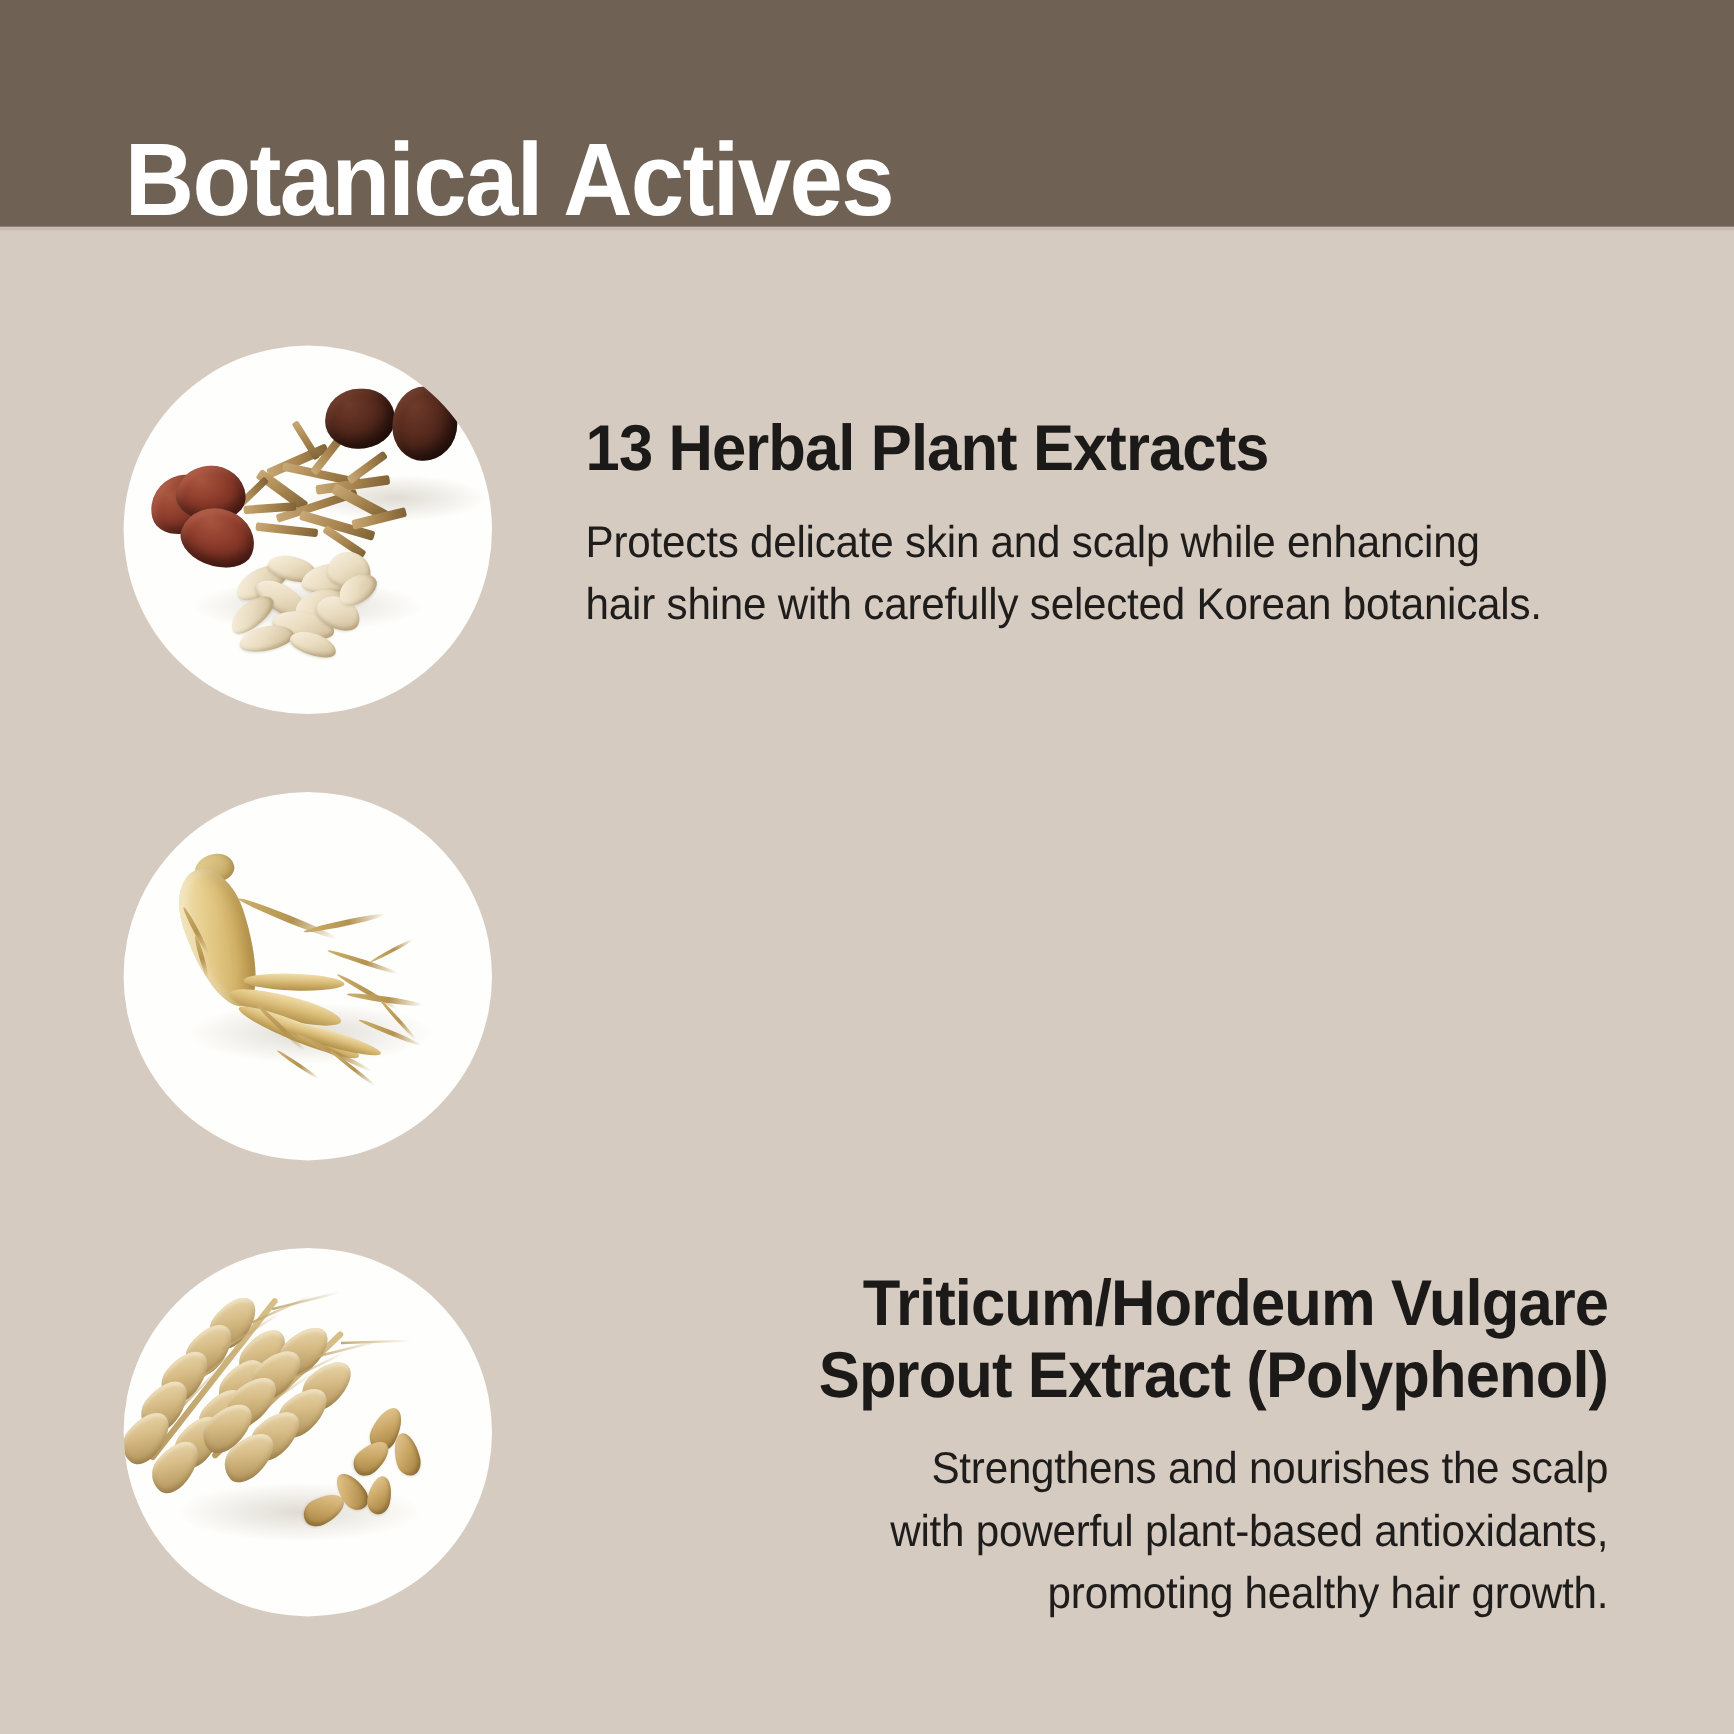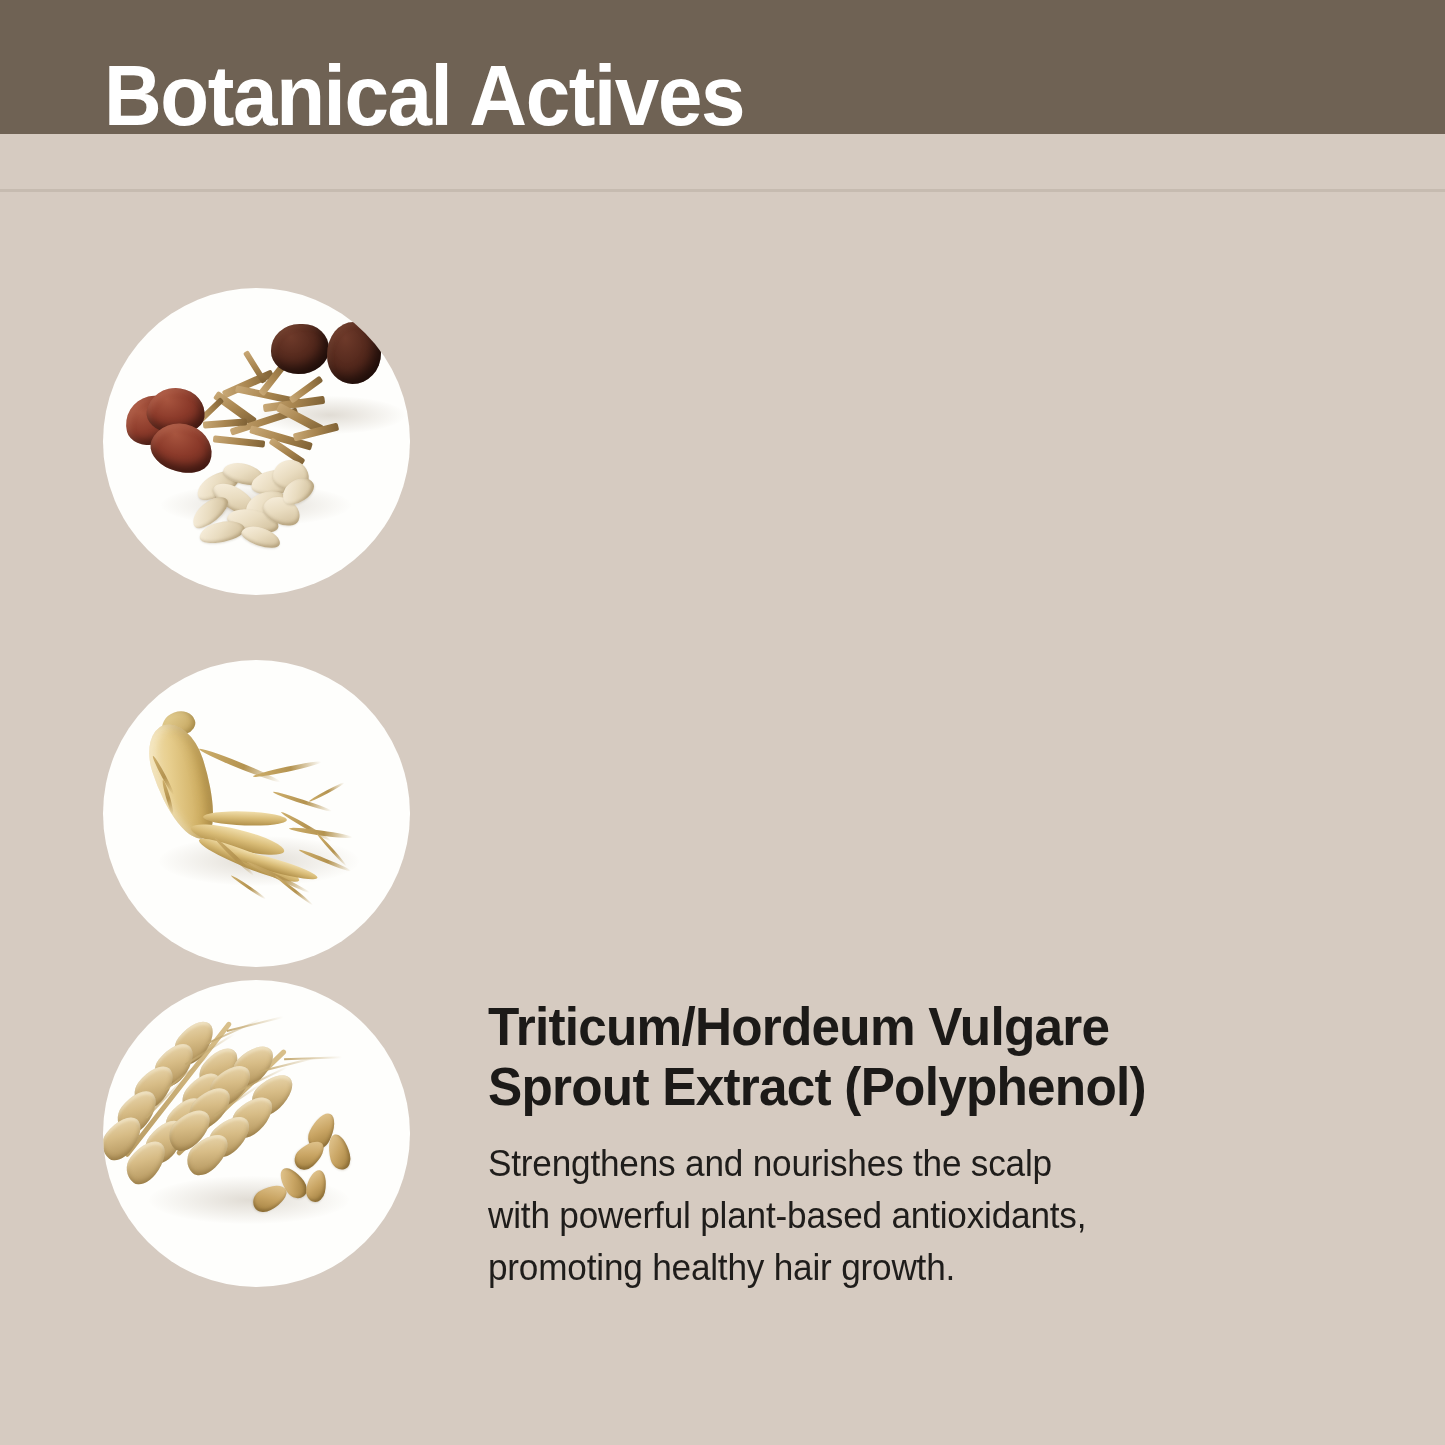--- a/index.html
+++ b/index.html
@@ -24,21 +24,21 @@
     background: #D6CBC1;
     overflow: hidden;
   }
 
   
   #header-bar {
     position: absolute;
     top: 0;
     left: 0;
     width: 1445px;
-    height: 134px;
+    height: 189px;
     background: #6F6254;
   }
 
   #header-underline {
     position: absolute;
     top: 189px;
     left: 0;
     width: 1445px;
     height: 3px;
     background: #C6BBB0;
@@ -62,21 +62,21 @@
   .feature-row {
     position: absolute;
     left: 0;
     width: 1445px;
     display: flex;
     align-items: flex-start;
   }
 
   #feature-row-0 { top: 288px; }
   #feature-row-1 { top: 660px; }
-  #feature-row-2 { top: 980px; }
+  #feature-row-2 { top: 1040px; text-align: right; }
 
   .feature-thumb {
     position: relative;
     flex: 0 0 auto;
     width: 307px;
     height: 307px;
     margin-left: 103px;
     border-radius: 50%;
     background: #FEFEFC;
     overflow: hidden;
@@ -267,20 +267,27 @@
         <div class="slice" style="left:170px;top:172px;width:36px;height:30px;transform:rotate(6deg);"></div>
         <div class="slice" style="left:86px;top:214px;width:42px;height:20px;transform:rotate(-40deg);"></div>
         <div class="slice" style="left:124px;top:222px;width:52px;height:22px;transform:rotate(10deg);"></div>
         <div class="slice" style="left:160px;top:210px;width:38px;height:26px;transform:rotate(24deg);"></div>
         <div class="slice" style="left:96px;top:234px;width:46px;height:20px;transform:rotate(-12deg);"></div>
         <div class="slice" style="left:138px;top:240px;width:40px;height:18px;transform:rotate(18deg);"></div>
         <div class="slice" style="left:178px;top:192px;width:34px;height:22px;transform:rotate(-34deg);"></div>
       </div>
     </div>
 
+    <div class="feature-body">
+      <div class="feature-heading">13 Herbal Plant Extracts</div>
+      <div class="feature-desc">
+        <span class="desc-line">Protects delicate skin and scalp while enhancing</span>
+        <span class="desc-line">hair shine with carefully selected Korean botanicals.</span>
+      </div>
+    </div>
   </div>
 
   <div class="feature-row" id="feature-row-1">
 
     <div class="feature-thumb">
       <div class="art">
         <div class="soft-shadow" style="left:56px;top:176px;width:200px;height:50px;"></div>
 
         <div class="gins-crown" style="left:58px;top:52px;width:34px;height:24px;transform:rotate(-20deg);"></div>
         <div class="gins-body" style="left:54px;top:62px;width:52px;height:120px;transform:rotate(-18deg);"></div>

